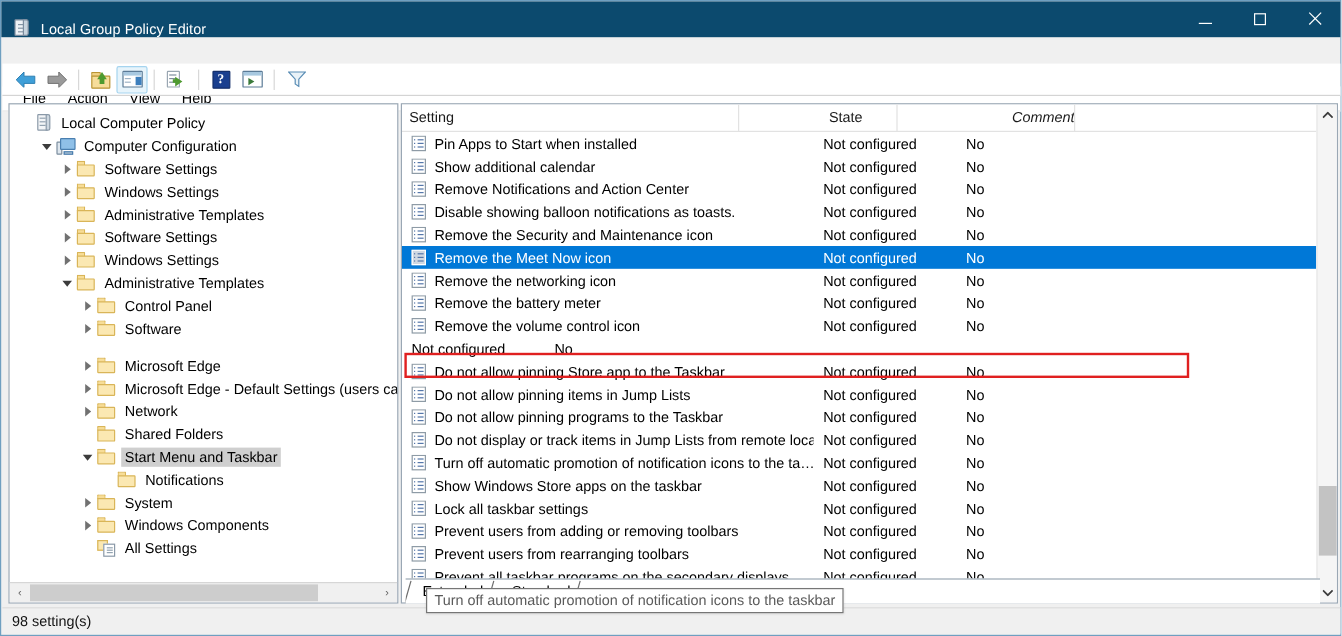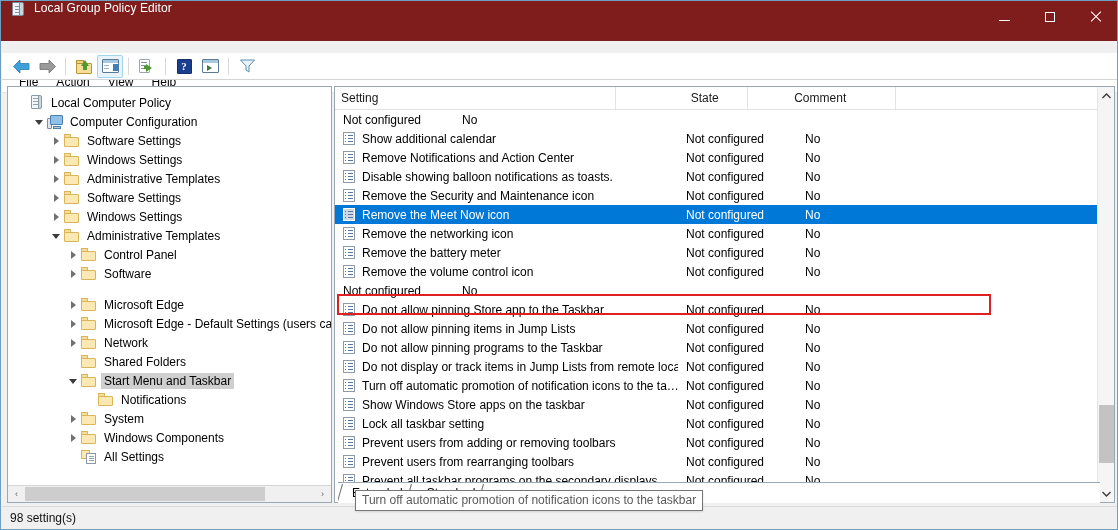--- a/index.html
+++ b/index.html
@@ -19,24 +19,24 @@
     background: #f0f0f0;
     border: 1px solid #6f9fc0;
     box-sizing: border-box;
   }
 
   
   .titlebar {
     position: absolute;
     left: 0; top: 0;
     width: 1118px;
-    height: 40px;
-    background: #7f1d1d;
-    display: flex;
-    align-items: flex-start;
+    height: 30px;
+    background: #0c4a6e;
+    display: flex;
+    align-items: flex-end;
   }
   .title-icon {
     margin-left: 9px;
     width: 16px; height: 16px;
     position: relative;
     flex: none;
   }
   .title-icon .doc {
     position: absolute;
     left: 2px; top: 1px;
@@ -525,21 +525,21 @@
     height: 23px;
     line-height: 22px;
     box-sizing: border-box;
     border-right: 1px solid #e2e2e2;
     padding-left: 6px;
     white-space: nowrap;
     overflow: hidden;
   }
   .lp-col.c-setting { width: 343px; }
   .lp-col.c-state   { width: 105px; text-align: center; padding-left: 0;}
-  .lp-col.c-comment { width: 125px; text-align: left; padding-left: 0;}
+  .lp-col.c-comment { width: 125px; text-align: right; padding-left: 0; font-style: italic;}
   .lp-col.c-blank   { width: 188px; border-right: none; }
 
   .lp-rows {
     position: absolute;
     left: 0; top: 23px;
     width: 762px;
     bottom: 0;
     overflow: hidden;
   }
   .lrow {
@@ -1003,20 +1003,28 @@
 
     <div class="list-panel">
       <div class="lp-head">
         <div class="lp-col c-setting">Setting</div>
         <div class="lp-col c-state">State</div>
         <div class="lp-col c-comment">Comment</div>
         <div class="lp-col c-blank"></div>
       </div>
       <div class="lp-rows" id="list-rows">
           <div class="lrow">
+            <span class="cell-setting">
+              <span class="ico-policy">
+                <span class="pbox"></span>
+                <span class="pdots"></span>
+                <span class="plines"></span>
+              </span>
+              <span>Pin Apps to Start when installed</span>
+            </span>
             <span class="cell-state">Not configured</span>
             <span class="cell-comment">No</span>
           </div>
           <div class="lrow">
             <span class="cell-setting">
               <span class="ico-policy">
                 <span class="pbox"></span>
                 <span class="pdots"></span>
                 <span class="plines"></span>
               </span>
@@ -1185,21 +1193,21 @@
             <span class="cell-state">Not configured</span>
             <span class="cell-comment">No</span>
           </div>
           <div class="lrow">
             <span class="cell-setting">
               <span class="ico-policy">
                 <span class="pbox"></span>
                 <span class="pdots"></span>
                 <span class="plines"></span>
               </span>
-              <span>Lock all taskbar setting</span>
+              <span>Lock all taskbar settings</span>
             </span>
             <span class="cell-state">Not configured</span>
             <span class="cell-comment">No</span>
           </div>
           <div class="lrow">
             <span class="cell-setting">
               <span class="ico-policy">
                 <span class="pbox"></span>
                 <span class="pdots"></span>
                 <span class="plines"></span>

